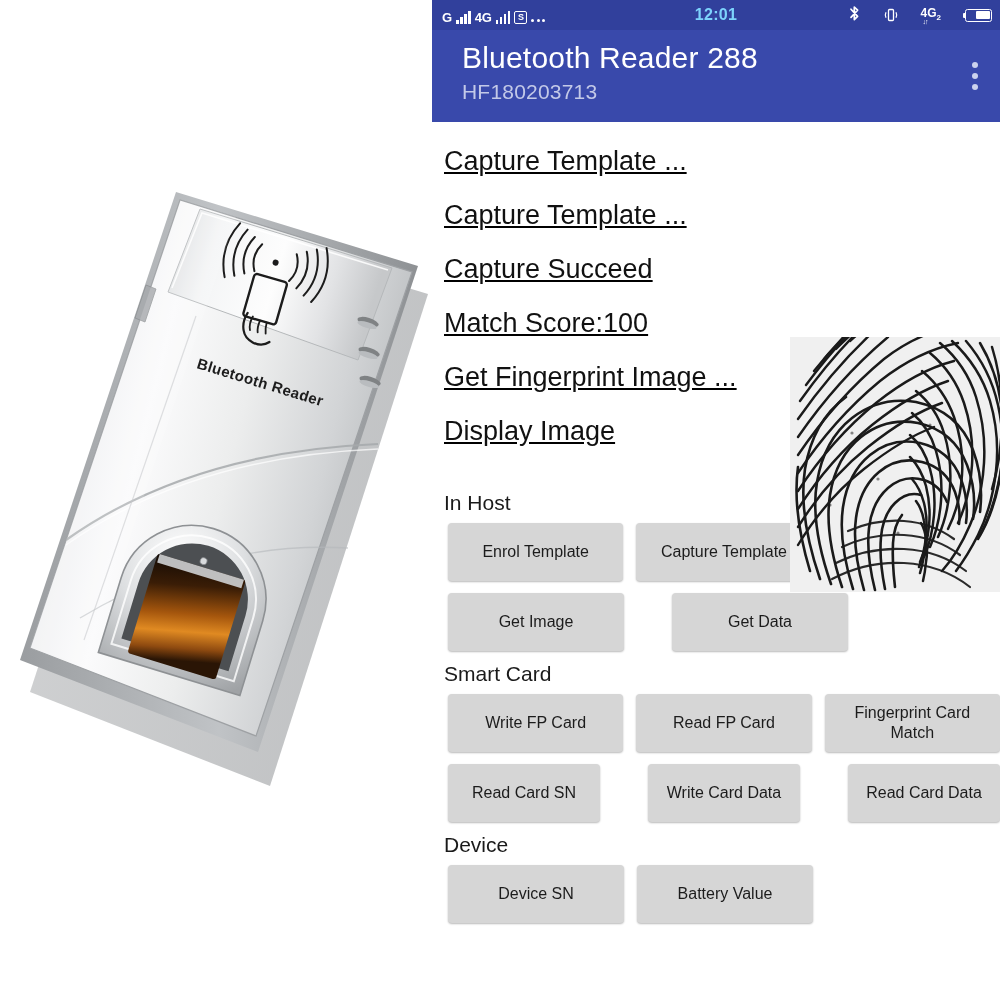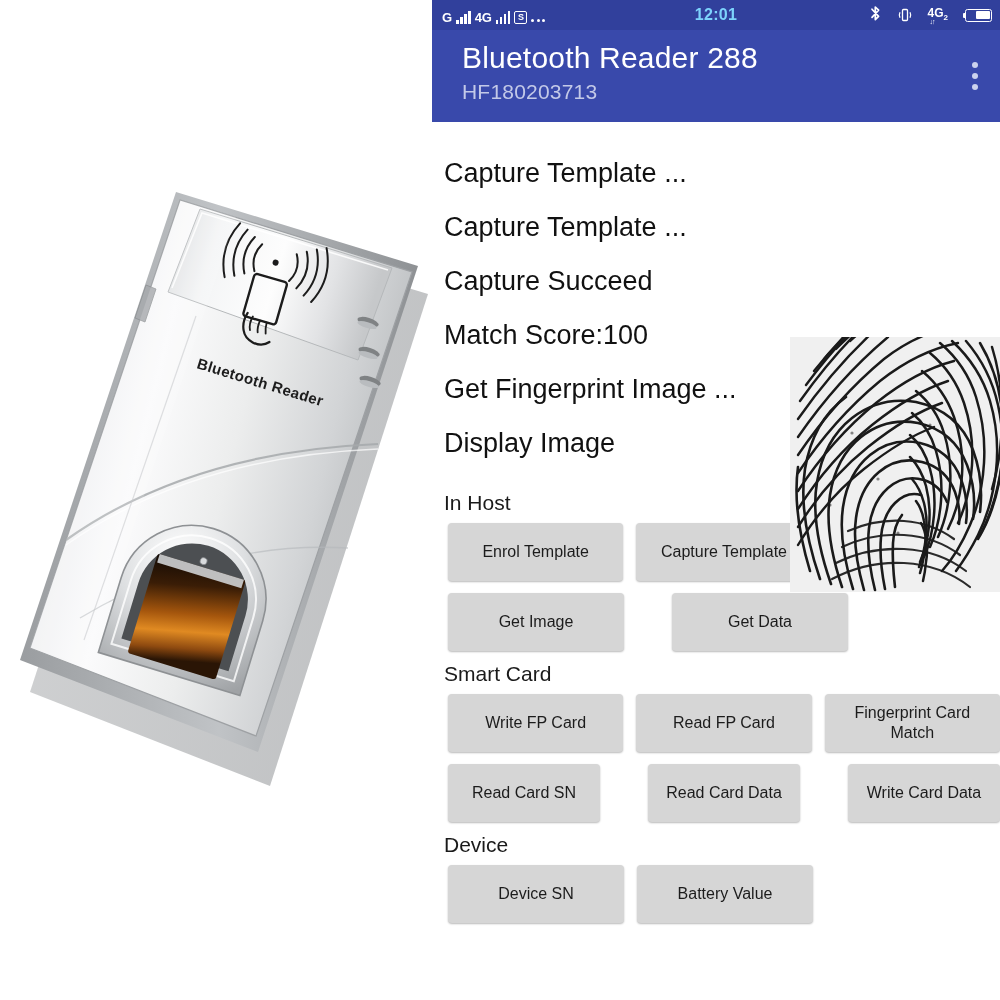--- a/index.html
+++ b/index.html
@@ -20,21 +20,21 @@
 
   
   #statusbar {
     position: relative; height: 30px; width: 100%;
     background: #31409c;
     display: flex; align-items: center;
     color: #ffffff;
   }
   .sb-left { display: flex; align-items: flex-end; gap: 4px; padding-left: 10px; height: 100%; padding-bottom: 6px; }
   .sb-center { position: absolute; left: 0; right: 0; text-align: center; font-size: 16px; font-weight: bold; letter-spacing: .3px; color: #7dd3fc; }
-  .sb-right { position: absolute; right: 8px; display: flex; align-items: center; gap: 15px; height: 100%; }
+  .sb-right { position: absolute; right: 8px; display: flex; align-items: center; gap: 22px; height: 100%; }
   .net-label { font-size: 13px; font-weight: bold; line-height: 1; }
   .bars { display: flex; align-items: flex-end; gap: 1.5px; height: 13px; }
   .bars i { width: 2.5px; background: #fff; display: block; }
   .bars i:nth-child(1){height:4px}.bars i:nth-child(2){height:7px}
   .bars i:nth-child(3){height:10px}.bars i:nth-child(4){height:13px}
   .s-box { width: 13px; height: 13px; border: 1.6px solid #fff; border-radius: 2px;
            font-size: 9px; font-weight: bold; line-height: 10px; text-align: center; color: #fff; }
   .dots3 { display: flex; gap: 2.5px; align-items: center; padding-bottom: 2px; }
   .dots3 b { width: 3px; height: 3px; background: #fff; border-radius: 50%; display: block; }
   .bt-glyph { font-size: 16px; line-height: 1; }
@@ -47,21 +47,21 @@
   .batt i { display:block; height: 100%; width: 62%; background: #fff; border-radius: 1px; margin-left: auto; }
 
   
   #appbar { background: #3949ab; height: 92px; position: relative; padding: 8px 0 8px 30px; }
   #app-title { color: #ffffff; font-size: 30px; line-height: 40px; font-weight: normal; letter-spacing: .2px; }
   #app-subtitle { color: #c3c9e8; font-size: 21px; line-height: 28px; letter-spacing: .2px; }
   #overflow-menu { position: absolute; right: 22px; top: 32px; display: flex; flex-direction: column; gap: 5px; cursor: pointer; }
   #overflow-menu b { display: block; width: 6px; height: 6px; border-radius: 50%; background: #cbd2ee; }
 
   
-  #log-area { position: relative; padding: 24px 0 0 12px; height: 370px; }
+  #log-area { position: relative; padding: 12px 0 0 12px; height: 370px; text-decoration: underline; }
   .log-line { font-size: 27px; line-height: 54px; color: #111111; white-space: nowrap; }
 
   
   #fp-preview {
     position: absolute; right: 0; top: 215px;
     width: 210px; height: 255px; overflow: hidden; background: #f2f2f2;
   }
   #fp-preview svg { display: block; width: 100%; height: 100%; }
 
   
@@ -347,22 +347,22 @@
 
       <div class="section">
         <div class="section-title">Smart Card</div>
         <div class="btn-row">
           <button class="btn">Write FP Card</button>
           <button class="btn">Read FP Card</button>
           <button class="btn">Fingerprint Card Match</button>
         </div>
         <div class="btn-row gap-sm">
           <button class="btn">Read Card SN</button>
+          <button class="btn">Write Card Data</button>
           <button class="btn">Read Card Data</button>
-          <button class="btn">Write Card Data</button>
         </div>
       </div>
 
       <div class="section">
         <div class="section-title">Device</div>
         <div class="btn-row">
           <button class="btn">Device SN</button>
           <button class="btn">Battery Value</button>
         </div>
       </div>

